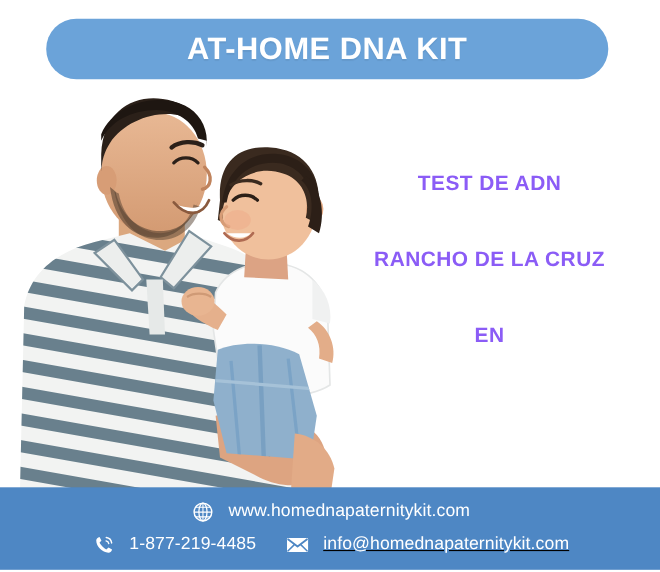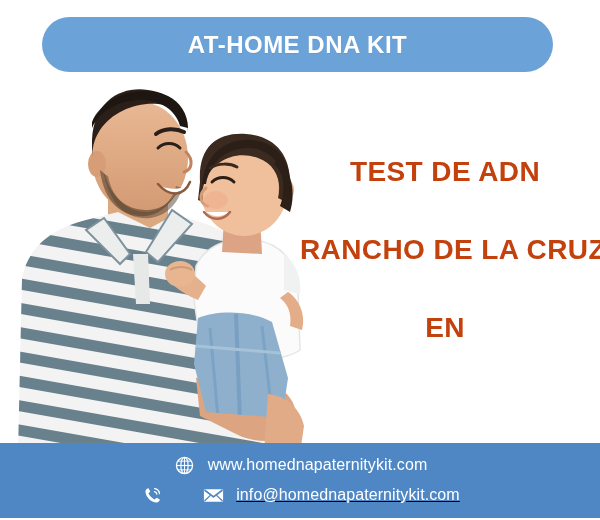--- a/index.html
+++ b/index.html
@@ -32,21 +32,21 @@
     background: #6ba3d9;
     border-radius: 28px;
     display: flex;
     align-items: center;
     justify-content: center;
     z-index: 5;
   }
   .header-title {
     color: #ffffff;
     font-family: "Liberation Sans", sans-serif;
-    font-size: 24px;
+    font-size: 28px;
     font-weight: bold;
     letter-spacing: 0.5px;
     line-height: 1;
     white-space: nowrap;
     text-shadow: 0 1px 1px rgba(0,0,0,0.06);
   }
 
   
   .photo-area {
     position: absolute;
@@ -61,23 +61,23 @@
   
   .headline-block {
     position: absolute;
     left: 300px;
     top: 158px;
     width: 290px;
     text-align: center;
     z-index: 4;
   }
   .headline-line {
-    color: #c2410c;
+    color: #8b5cf6;
     font-family: "Liberation Sans", sans-serif;
-    font-size: 28px;
+    font-size: 19px;
     font-weight: bold;
     letter-spacing: 0.4px;
     line-height: 1;
     white-space: nowrap;
   }
   .headline-line.l1 { margin: 0 0 0 0; }
   .headline-line.l2 { margin: 50px 0 0 0; }
   .headline-line.l3 { margin: 50px 0 0 0; }
 
   
@@ -295,20 +295,21 @@
       <div class="footer-item">
         <span class="footer-icon">
           <svg viewBox="0 0 24 24" width="21" height="21" aria-hidden="true">
             <path d="M7.4 3.6 C5.6 3.8 4 5.4 4 7.4 C4 13.6 10.4 20 16.6 20
                      C18.6 20 20.2 18.4 20.4 16.6 L16.8 14.6 L14.4 16.6
                      C12 15.4 8.6 12 7.4 9.6 L9.4 7.2 Z" fill="#ffffff"></path>
             <path d="M14.4 4.2 C17.4 4.6 19.6 6.8 20 9.8" fill="none" stroke="#ffffff" stroke-width="1.5" stroke-linecap="round"></path>
             <path d="M14.2 7.6 C15.8 7.9 16.8 8.9 17 10.5" fill="none" stroke="#ffffff" stroke-width="1.4" stroke-linecap="round"></path>
           </svg>
         </span>
+        <span class="footer-text">1-877-219-4485</span>
       </div>
 
       <div class="footer-item">
         <span class="footer-icon">
           <svg viewBox="0 0 24 24" width="23" height="23" aria-hidden="true">
             <rect x="2" y="5.4" width="20" height="13.2" rx="1.2" fill="#ffffff"></rect>
             <path d="M2.6 6.2 L12 13.4 L21.4 6.2" fill="none" stroke="#4e87c4" stroke-width="1.8" stroke-linejoin="round"></path>
             <path d="M2.6 17.8 L9 11.6 M21.4 17.8 L15 11.6" fill="none" stroke="#4e87c4" stroke-width="1.4"></path>
           </svg>
         </span>

